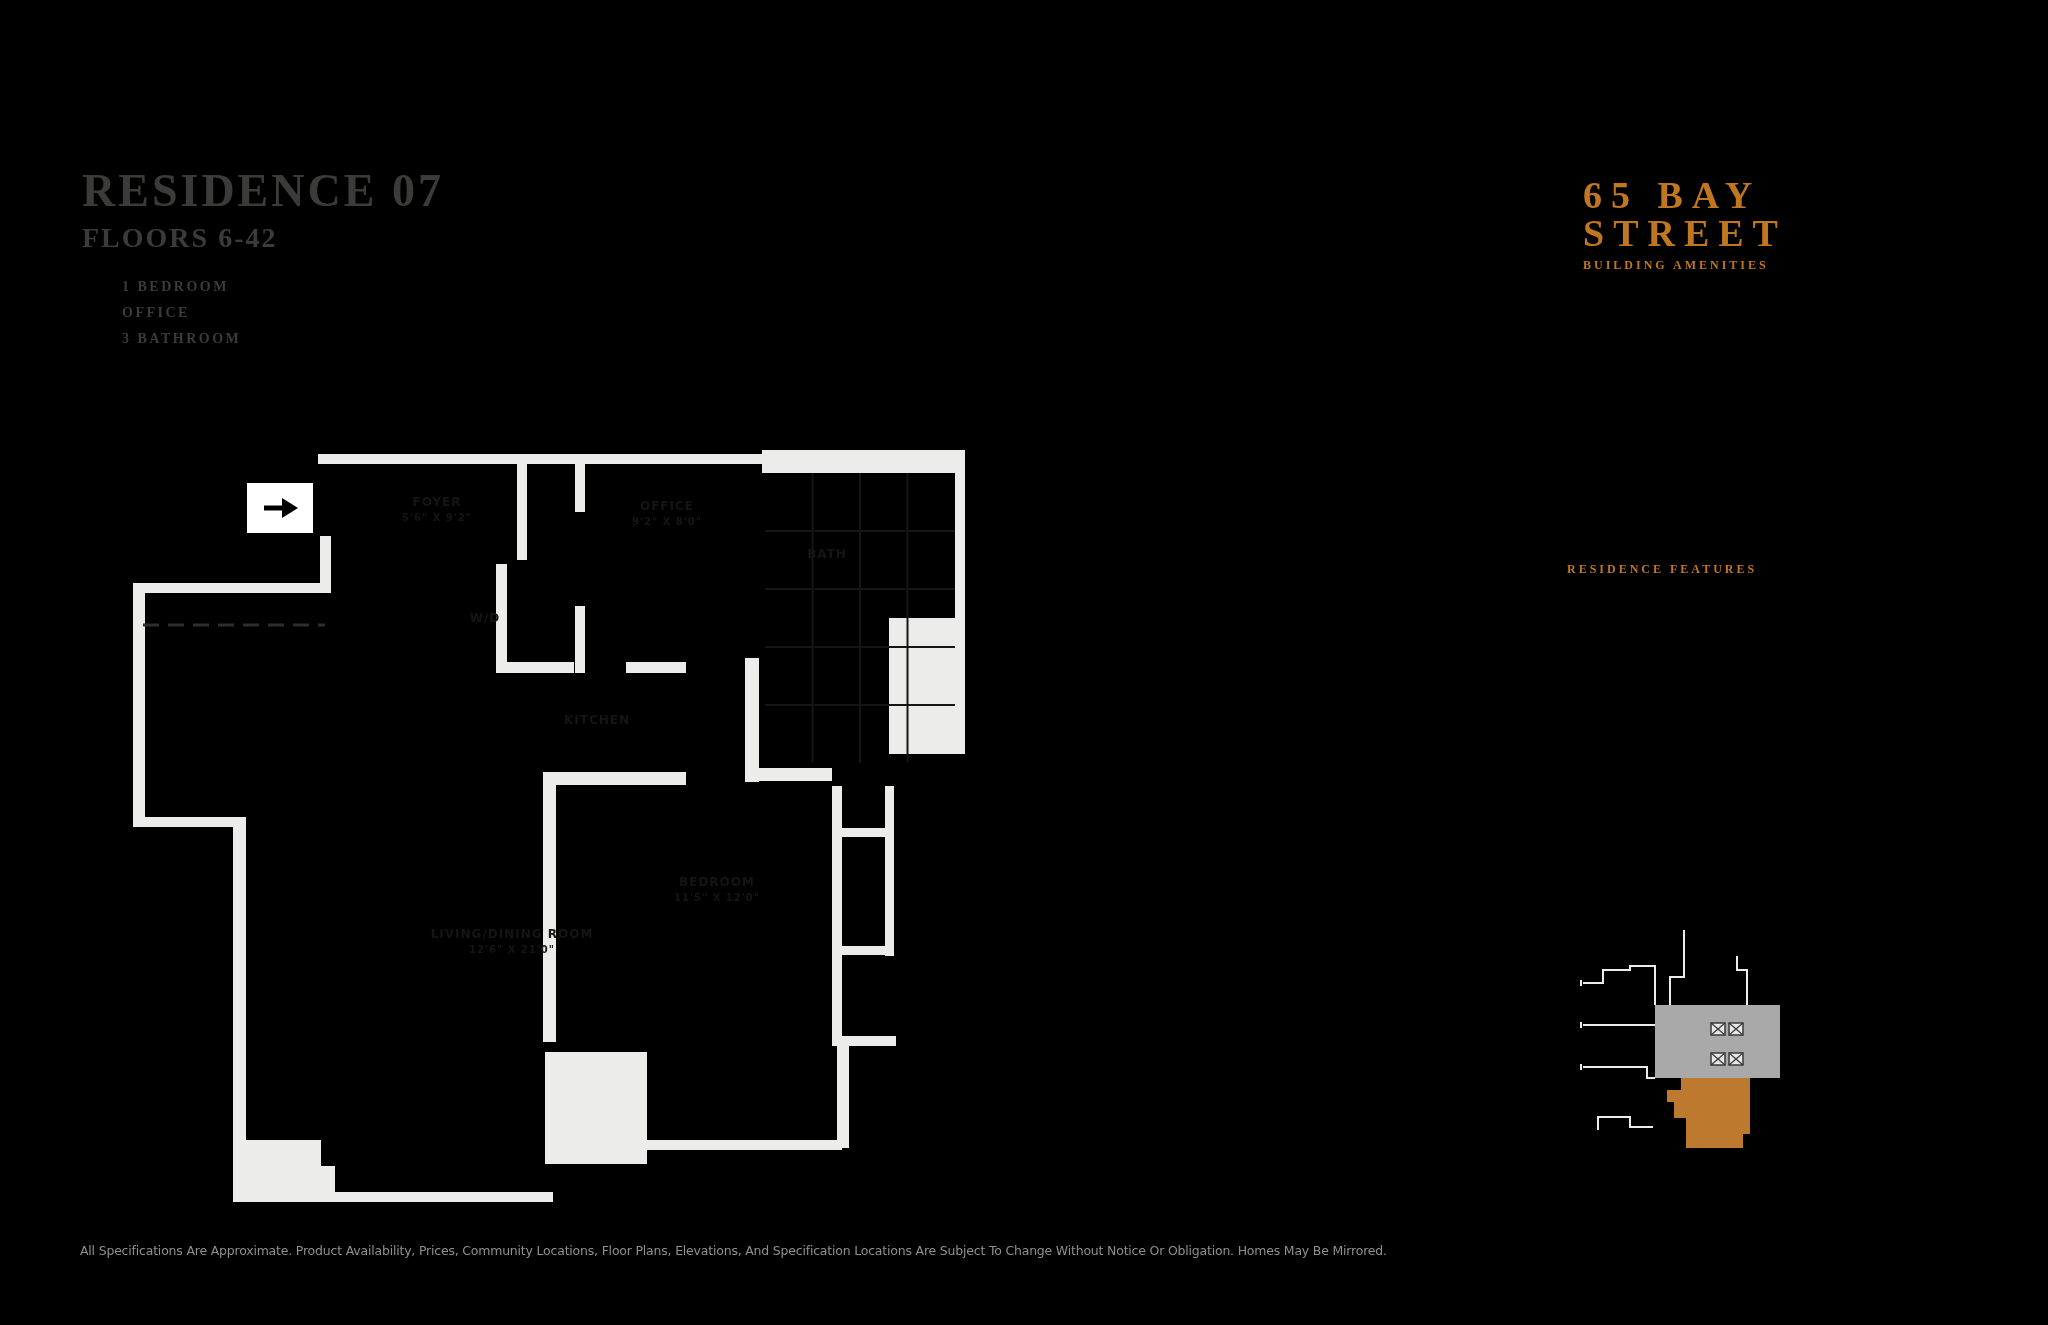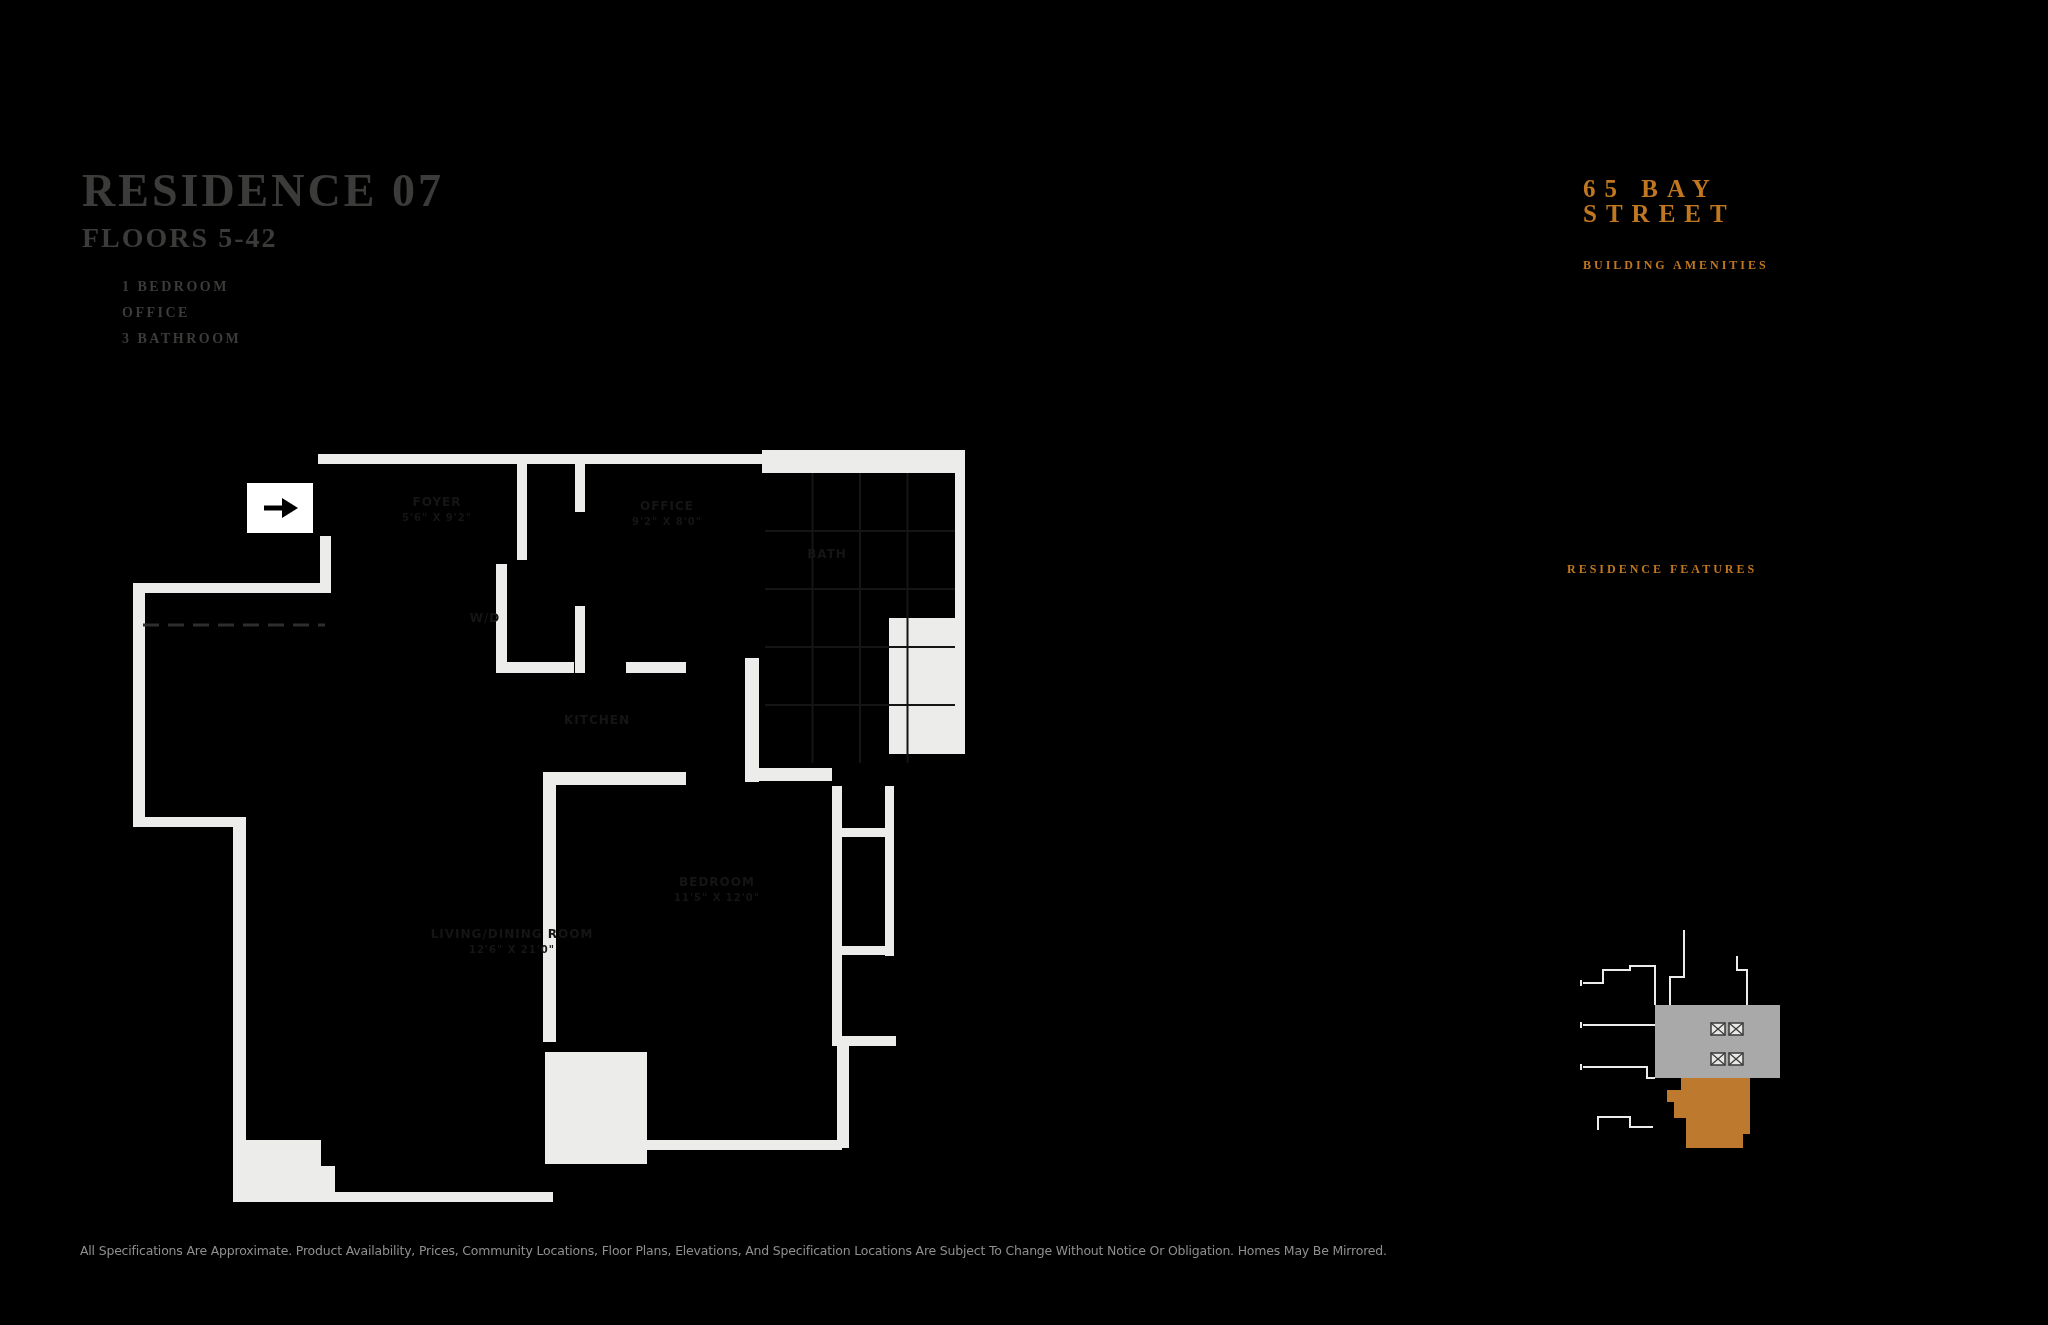--- a/index.html
+++ b/index.html
@@ -6,21 +6,21 @@
   .page{position:relative;width:1780px;height:1325px;background:#000;overflow:hidden;
         font-family:"Liberation Serif", serif;}
   
   .hdr{position:absolute;left:82px;top:168px;color:#3b3b39;}
   .hdr .title{font-size:46px;font-weight:bold;letter-spacing:3px;line-height:1;}
   .hdr .floors{font-size:28px;font-weight:bold;letter-spacing:2px;margin-top:10px;line-height:1;}
   .hdr .specs{margin-top:22px;margin-left:40px;}
   .hdr .specs div{font-size:14px;font-weight:bold;letter-spacing:2.5px;line-height:26px;}
   
   .brand{position:absolute;left:1583px;top:176px;}
-  .brand .bname{font-size:25px;font-weight:bold;letter-spacing:9px;line-height:1;}
+  .brand .bname{font-size:38px;font-weight:bold;letter-spacing:9px;line-height:1;}
   .sect-amenities{position:absolute;left:1583px;top:258px;}
   .sect-features{position:absolute;left:1567px;top:562px;}
   .sect{font-size:12px;font-weight:bold;letter-spacing:3px;}
   
   .plan{position:absolute;left:117px;top:440px;width:880px;height:800px;}
   
   .keyplan{position:absolute;left:1540px;top:920px;width:420px;height:260px;}
   
   .disclaimer{position:absolute;left:80px;top:1243px;width:1320px;color:#8f8f8f;
       font-family:"DejaVu Sans", sans-serif;font-size:13px;letter-spacing:-0.2px;
@@ -28,21 +28,21 @@
   .eho{position:absolute;left:1908px;top:1238px;width:64px;text-align:center;color:#2b2b29;}
   .eho .eho-txt{font-family:"DejaVu Sans", sans-serif;font-size:5.5px;letter-spacing:0.5px;line-height:7px;}
 </style>
 </head>
 <body>
 
 <div class="page">
 
   <div class="hdr" style="color: rgb(59, 59, 57);">
     <div class="title">RESIDENCE 07</div>
-    <div class="floors">FLOORS 5-42</div>
+    <div class="floors">FLOORS 6-42</div>
     <div class="specs">
       <div>1 BEDROOM</div>
       <div>OFFICE</div>
       <div>3 BATHROOM</div>
     </div>
   </div>
 
   <div class="brand">
     <div class="bname" id="bname" style="color: rgb(193, 119, 31);">65 BAY STREET</div>
   </div>

